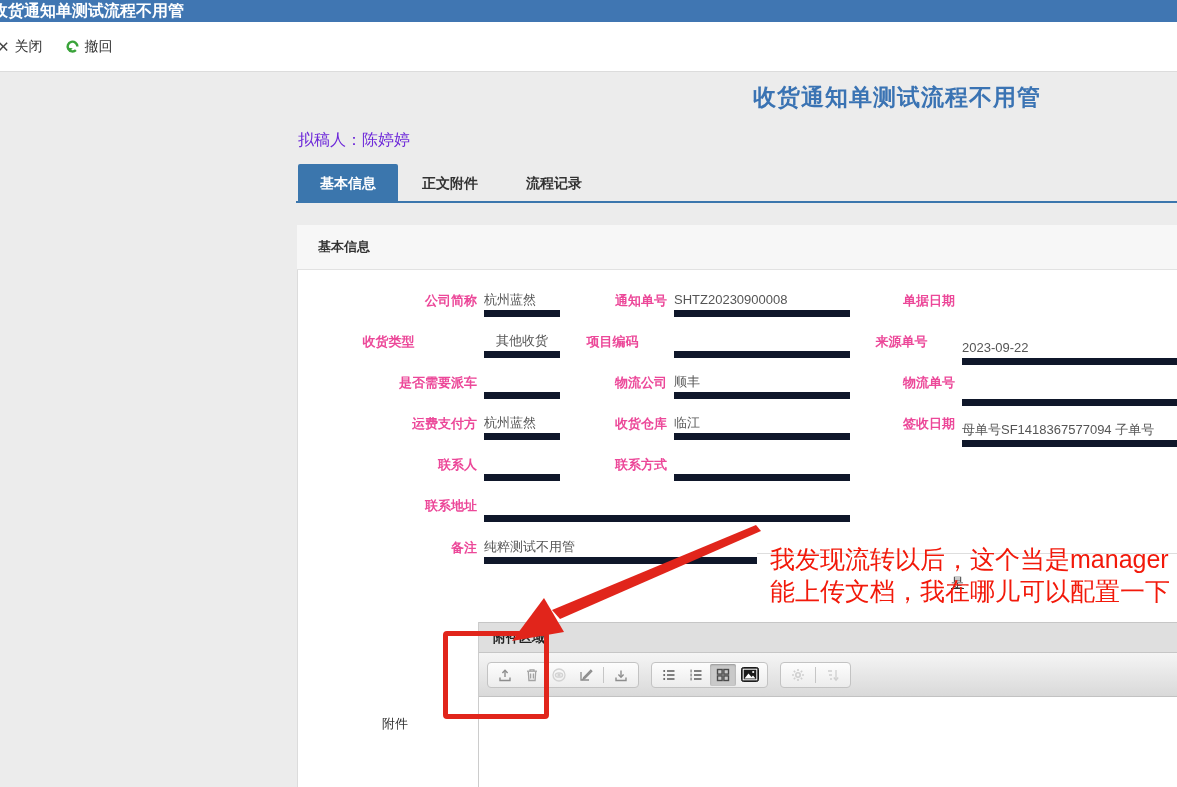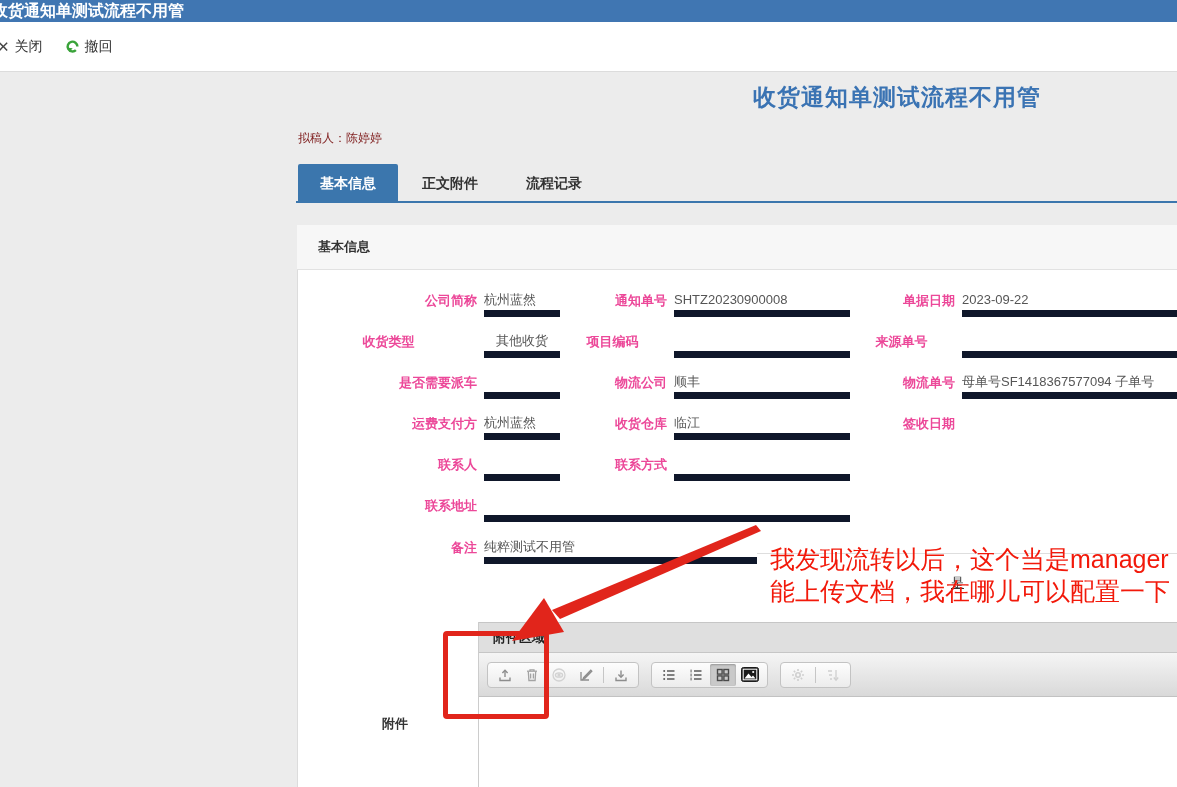--- a/index.html
+++ b/index.html
@@ -17,21 +17,21 @@
   .cmd{display:flex;align-items:center;gap:5px;font-size:14px;color:#333;cursor:pointer;margin-right:22px;}
   .cmd.close{margin-left:-3px;}
   .xicon{font-size:15px;color:#444;font-weight:bold;line-height:1;}
 
   
   .content-bg{position:absolute;left:0;top:72px;width:100%;height:715px;background:#ececec;}
 
   
   .doc-title{position:absolute;left:600px;top:82px;width:594px;text-align:center;
              font-size:23px;font-weight:bold;color:#3a73b3;letter-spacing:1px;}
-  .drafter{position:absolute;left:298px;top:130px;font-size:12px;color:#7f1d1d;}
+  .drafter{position:absolute;left:298px;top:130px;font-size:16px;color:#6d28d9;}
 
   
   .tabs{position:absolute;left:298px;top:164px;height:38px;display:flex;}
   .tab{height:38px;line-height:38px;text-align:center;font-size:14px;font-weight:bold;
        color:#333;cursor:pointer;}
   .tab.active{width:100px;background:#3b76ad;color:#fff;border-radius:2px 2px 0 0;}
   .tab.plain{width:104px;}
   .tab-underline{position:absolute;left:296px;top:201px;right:0;height:2px;background:#3b76ad;}
 
   
@@ -41,41 +41,41 @@
                 border-bottom:1px solid #e2e2e2;line-height:44px;font-size:13px;font-weight:bold;
                 color:#333;text-indent:21px;}
 
   
   .fl{position:absolute;height:21px;line-height:21px;font-weight:bold;color:#ec4899;
       font-size:13px;text-align:right;white-space:nowrap;}
   .fv{position:absolute;height:20px;line-height:20px;color:#555;font-size:13px;
       border-bottom:7px solid #0f172a;white-space:nowrap;}
   .fv.noline{border-bottom:none;}
   .cL{left:300px;width:177px;} .cM{left:558px;width:109px;} .cR{left:848px;width:107px;}
-  .vL{left:484px;width:76px;}  .vM{left:674px;width:176px;} .vR{left:962px;width:215px;}
+  .vL{left:484px;width:76px;}  .vM{left:674px;width:176px;} .vR{left:962px;width:215px;margin-top:48px;}
   .vWide{left:484px;width:366px;} .vRemark{left:484px;width:273px;}
   .r1{top:290px;} .r2{top:331px;text-align:center;} .r3{top:372px;} .r4{top:413px;}
   .r5{top:454px;} .r6{top:495px;} .r7{top:537px;}
   .faint-line{position:absolute;left:757px;top:553px;width:420px;height:1px;background:#dedede;}
   .stray{position:absolute;left:951px;top:574px;font-size:13px;color:#333;text-decoration:underline;}
 
   
   .attach{position:absolute;left:478px;top:622px;width:699px;height:165px;background:#fff;
           border-left:1px solid #ccc;}
   .attach-header{height:29px;background:#dfdfdf;border:1px solid #c6c6c6;border-left:none;
                  line-height:29px;font-size:13px;font-weight:bold;color:#222;text-indent:14px;}
   .attach-toolbar{height:43px;background:linear-gradient(#f5f5f5,#d9d9d9);
                   border-bottom:1px solid #c2c2c2;display:flex;align-items:center;
                   padding-left:8px;gap:12px;}
   .btn-group{display:flex;align-items:center;gap:1px;padding:2px 4px;border:1px solid #c3c3c3;
              border-radius:4px;background:linear-gradient(#fdfdfd,#ececec);height:26px;box-sizing:border-box;}
   .tb-btn{width:26px;height:22px;display:flex;align-items:center;justify-content:center;cursor:pointer;border-radius:2px;}
   .tb-btn.pressed{background:#c9c9c9;box-shadow:inset 0 1px 2px rgba(0,0,0,.25);}
   .tb-sep{width:1px;height:16px;background:#c6c6c6;margin:0 3px;}
-  .attach-label{position:absolute;left:366px;top:715px;font-size:13px;font-weight:bold;color:#333;padding-left:16px;}
+  .attach-label{position:absolute;left:366px;top:715px;font-size:13px;font-weight:normal;color:#333;padding-left:16px;}
 
   
   .red-rect{position:absolute;left:443px;top:631px;width:96px;height:78px;
             border:5px solid #e1251b;border-radius:4px;z-index:60;}
   .red-arrow{position:absolute;left:440px;top:516px;width:330px;height:140px;z-index:60;}
   .red-note{position:absolute;left:770px;top:543px;width:500px;z-index:55;
             font-size:25px;line-height:32px;color:#f2190a;white-space:nowrap;}
 </style>
 </head>
 <body>

